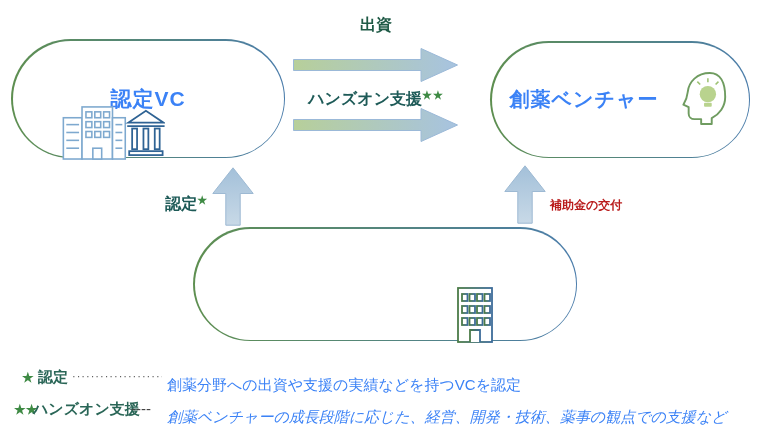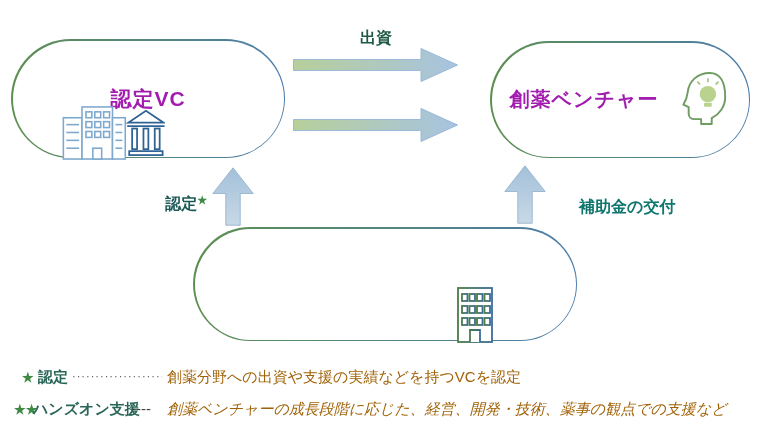--- a/index.html
+++ b/index.html
@@ -5,58 +5,58 @@
   html,body { margin:0; padding:0; background:#fff; }
   .canvas {
     position:relative; width:782px; height:440px; background:#ffffff;
     font-family:"Liberation Sans", sans-serif; overflow:hidden;
   }
   
   .pill { position:absolute; border-radius:999px; padding:1.5px;
           background:linear-gradient(90deg,#5e8f50,#4a7cab); }
   .pill-inner { position:relative; width:100%; height:100%; background:#fff;
           border-radius:999px; display:flex; align-items:center; justify-content:center; }
-  .node-label { font-weight:bold; color:#a21caf; font-size:21px; letter-spacing:1px; white-space:nowrap; }
+  .node-label { font-weight:bold; color:#3b82f6; font-size:21px; letter-spacing:1px; white-space:nowrap; }
 
   .pill-vc      { left:11px;  top:39px;  width:271px; height:116px; }
   .pill-venture { left:490px; top:41px;  width:257px; height:114px; }
   .pill-amed    { left:193px; top:227px; width:381px; height:111px; }
 
   .vc-buildings { position:absolute; left:46px; bottom:-3px; width:106px; height:57px; }
   .venture-row { display:flex; align-items:center; gap:22px; }
   .amed-logo { position:absolute; left:70px; top:22px; width:74px; height:58px; }
   .amed-label { position:absolute; left:152px; top:50%; transform:translateY(-50%); }
   .amed-building { position:absolute; right:78px; bottom:-3px; width:46px; height:60px; }
 
   
   .h-arrow { position:absolute; left:293px; width:166px; height:36px; }
   .h-arrow-1 { top:47px; }
   .h-arrow-2 { top:107px; }
   .edge-label { position:absolute; left:293px; width:166px; text-align:center;
                 font-weight:bold; font-size:16px; color:#1f5a46; white-space:nowrap; }
-  .edge-label-1 { top:28px; }
+  .edge-label-1 { top:15px; }
   .edge-label-2 { top:89px; color:#1d5a57; }
 
   
   .v-arrow { position:absolute; width:42px; height:59px; }
   .v-arrow-left  { left:212px; top:167px; }
   .v-arrow-right { left:504px; top:165px; }
   .cert-label { position:absolute; left:120px; top:194px; width:88px; text-align:right;
                 font-weight:bold; font-size:16px; color:#1d5a57; white-space:nowrap;font-family:Liberation Serif, serif; }
-  .subsidy-label { position:absolute; left:579px; top:197px;
-                font-weight:bold; font-size:16px; color:#0f766e; white-space:nowrap; }
+  .subsidy-label { position:absolute; left:550px; top:197px;
+                font-weight:bold; font-size:12px; color:#b91c1c; white-space:nowrap; }
 
   sup.star { color:#3e8a44; font-size:11px; vertical-align:5px; letter-spacing:1px; font-weight:bold; }
 
   
   .fn { position:absolute; white-space:nowrap; }
   .fn-star { color:#3e8a44; font-size:13px; font-weight:bold; }
   .fn-term { color:#2a6657; font-weight:bold; font-size:15px; }
   .fn-leader { color:#555; font-size:11px; letter-spacing:1px; overflow:hidden; display:inline-block; }
-  .fn-body { color:#a16207; font-size:15px; }
+  .fn-body { color:#3b82f6; font-size:15px;margin-top:8px; }
   .fn1-star   { left:22px;  top:370px; }
   .fn1-term   { left:38px;  top:368px; }
   .fn1-leader { left:72px;  top:370px; width:90px; }
   .fn1-body   { left:167px; top:368px; }
   .fn2-star   { left:14px;  top:402px; }
   .fn2-term   { left:33px;  top:400px; }
   .fn2-leader { left:131px; top:400px; width:32px; font-size:15px; letter-spacing:0; color:#444; }
   .fn2-body   { left:167px; top:400px;font-style:italic; }
 </style>
 </head>
@@ -164,20 +164,23 @@
       <defs>
         <linearGradient id="hgrad" x1="0" y1="0" x2="1" y2="0">
           <stop offset="0" stop-color="#b7cf9a"></stop>
             <stop offset="1" stop-color="#a7c3e0"></stop>
         </linearGradient>
       </defs>
       <path d="M0.5,12.5 H128 V1.5 L164.5,18 L128,34.5 V23.5 H0.5 Z" fill="url(#hgrad)" stroke="#9bb9d8" stroke-width="1"></path>
     </svg>
   </span>
 
+  <div class="edge-label edge-label-2">
+    <span>ハンズオン支援</span><sup class="star">★★</sup>
+  </div>
   <span class="h-arrow h-arrow-2">
     <svg width="166" height="36" viewBox="0 0 166 36">
       <path d="M0.5,12.5 H128 V1.5 L164.5,18 L128,34.5 V23.5 H0.5 Z" fill="url(#hgrad)" stroke="#9bb9d8" stroke-width="1"></path>
     </svg>
   </span>
 
   <span class="v-arrow v-arrow-left">
     <svg width="42" height="59" viewBox="0 0 42 59">
       <defs>
         <linearGradient id="vgrad" x1="0" y1="0" x2="0" y2="1">

